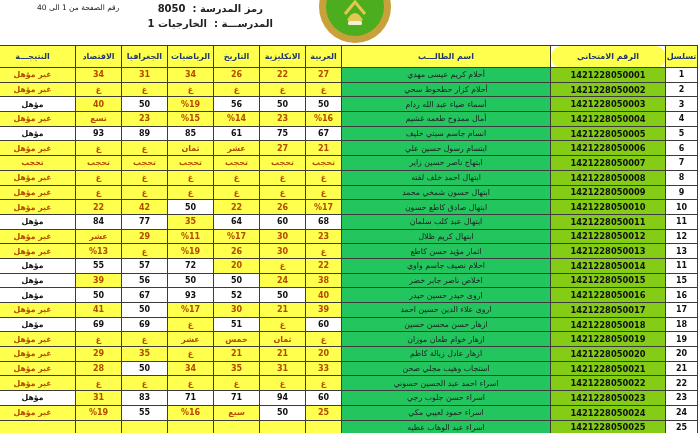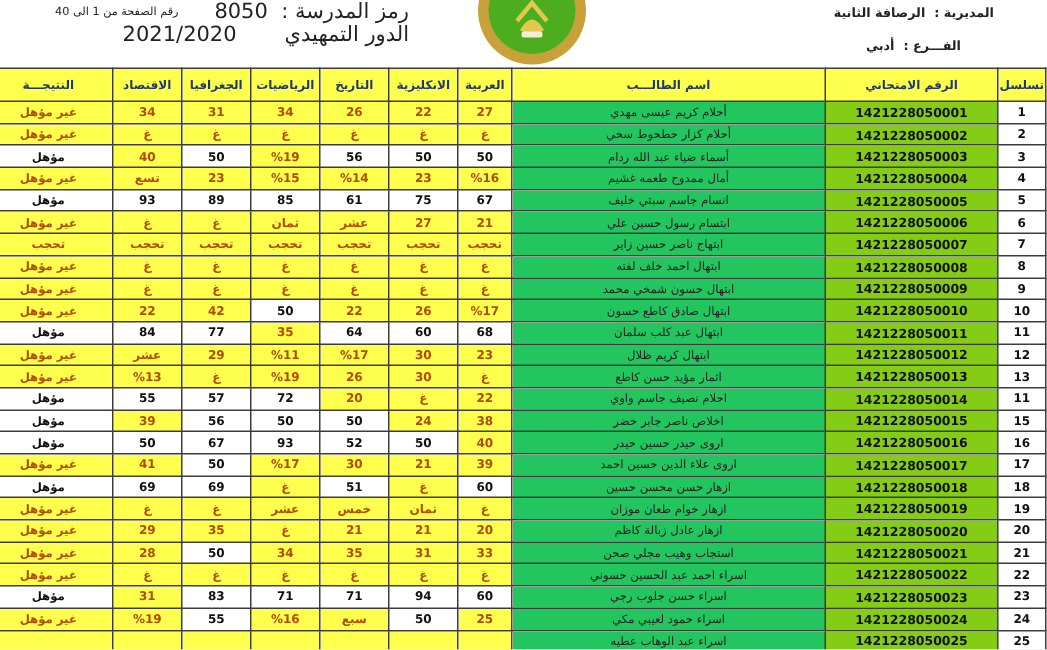--- a/index.html
+++ b/index.html
@@ -5,21 +5,21 @@
   html,body{margin:0;padding:0;background:#e8e8e8;}
   .page{
     position:relative;width:698px;height:433px;background:#ffffff;
     overflow:hidden;font-family:"DejaVu Sans",sans-serif;color:#1a1a1a;
     margin:0 auto;
   }
   
   .hdr-right{position:absolute;top:3px;right:35px;text-align:right;font-size:8.5px;font-weight:bold;color:#222;}
   .hdr-right .line{height:13px;line-height:13px;}
   .hdr-right .line2{margin-top:9px;margin-right:22px;}
-  .hdr-mid{position:absolute;top:1px;right:425px;text-align:right;font-size:14px;font-weight:normal;color:#222;white-space:nowrap;}
+  .hdr-mid{position:absolute;top:1px;right:425px;text-align:center;font-size:10px;font-weight:bold;color:#222;white-space:nowrap;}
   .hdr-mid .line{height:15px;line-height:15px;}
   .hdr-mid .year{margin-right:32px;display:inline-block;}
   .page-info{position:absolute;top:3px;left:37px;font-size:7.5px;font-weight:normal;color:#222;white-space:nowrap;}
   .logo{position:absolute;left:318px;top:-30px;width:74px;height:74px;}
   
   table.results{
     position:absolute;top:45px;right:0;width:698px;
     border-collapse:collapse;table-layout:fixed;direction:rtl;
   }
   table.results th,table.results td{
@@ -35,45 +35,41 @@
   td.c-name{font-size:7.8px;background:#22c55e;color:#222;text-align:right;padding-right:6px;direction:rtl;}
   td.c-grade{font-size:8px;font-weight:bold;background:#fff;color:#111;direction:ltr;}
   td.c-result{font-size:7.8px;font-weight:bold;background:#fff;color:#111;direction:rtl;}
   td.hl{background:#FFFF4D;color:#b34a00;}
 </style>
 </head>
 <body>
 
 <div class="page">
 
-  <div class="hdr-right">
-    <div class="line"><span>المديرية :</span>&nbsp;&nbsp;<span>الرصافة الثانية</span></div>
-    <div class="line line2"><span>الفـــرع :</span>&nbsp;&nbsp;<span>أدبي</span></div>
-  </div>
 
   <div class="hdr-mid">
     <div class="line"><span>رمز المدرسة :</span>&nbsp;&nbsp;<span>8050</span></div>
-    <div class="line"><span>الدور التمهيدي</span><span class="year">2021/2020</span></div>
+    <div class="line"><span>المدرســـة :</span>&nbsp;&nbsp;<span>الخارجيات 1</span></div>
   </div>
 
   <div class="page-info">رقم الصفحة من 1 الى 40</div>
 
   <svg class="logo" viewBox="0 0 74 74">
     <circle cx="37" cy="37" r="36" fill="#C9A13B"></circle>
     <circle cx="37" cy="37" r="29" fill="#4CAE1E"></circle>
     <path d="M29 50 q8 -14 16 0 q-8 6 -16 0z" fill="#E3C84F"></path>
     <path d="M27 44 l10 -12 l10 12" fill="none" stroke="#E3C84F" stroke-width="3"></path>
     <rect x="30" y="51" width="14" height="4" rx="1.5" fill="#f4f0d8"></rect>
   </svg>
 
   <table class="results">
     <thead>
       <tr>
           <th style="width: 31px;">تسلسل</th>
-          <th style="width: 114px;">الرقم الامتحاني</th>
+          <th style="width: 114px; border-radius: 11px;">الرقم الامتحاني</th>
           <th style="width: 208px;">اسم الطالـــب</th>
           <th style="width: 35px;">العربية</th>
           <th style="width: 45px;">الانكليزية</th>
           <th style="width: 45px;">التاريخ</th>
           <th style="width: 45px;">الرياضيات</th>
           <th style="width: 45px; margin-left: 12px;">الجغرافيا</th>
           <th style="width: 45px;">الاقتصاد</th>
           <th style="width: 85px;">النتيجـــة</th>
         </tr>
     </thead>

